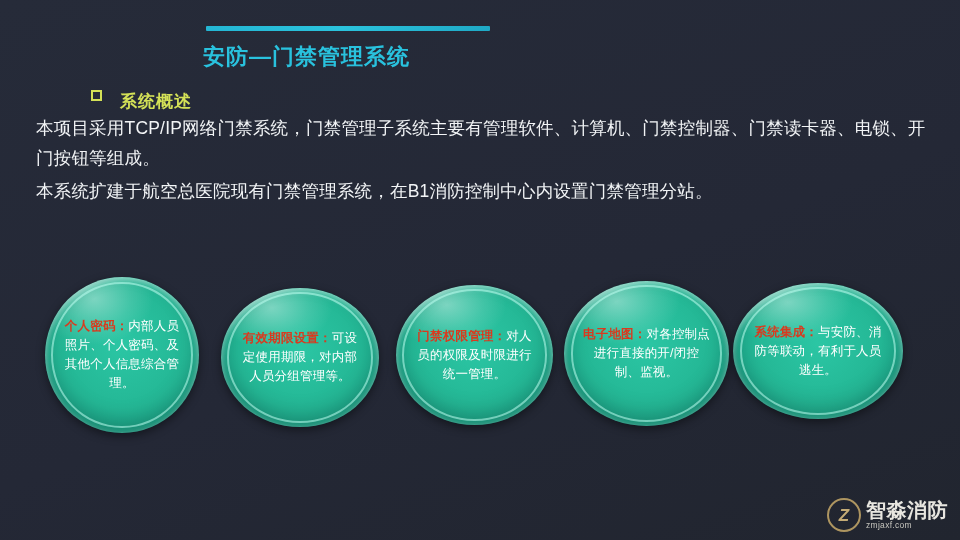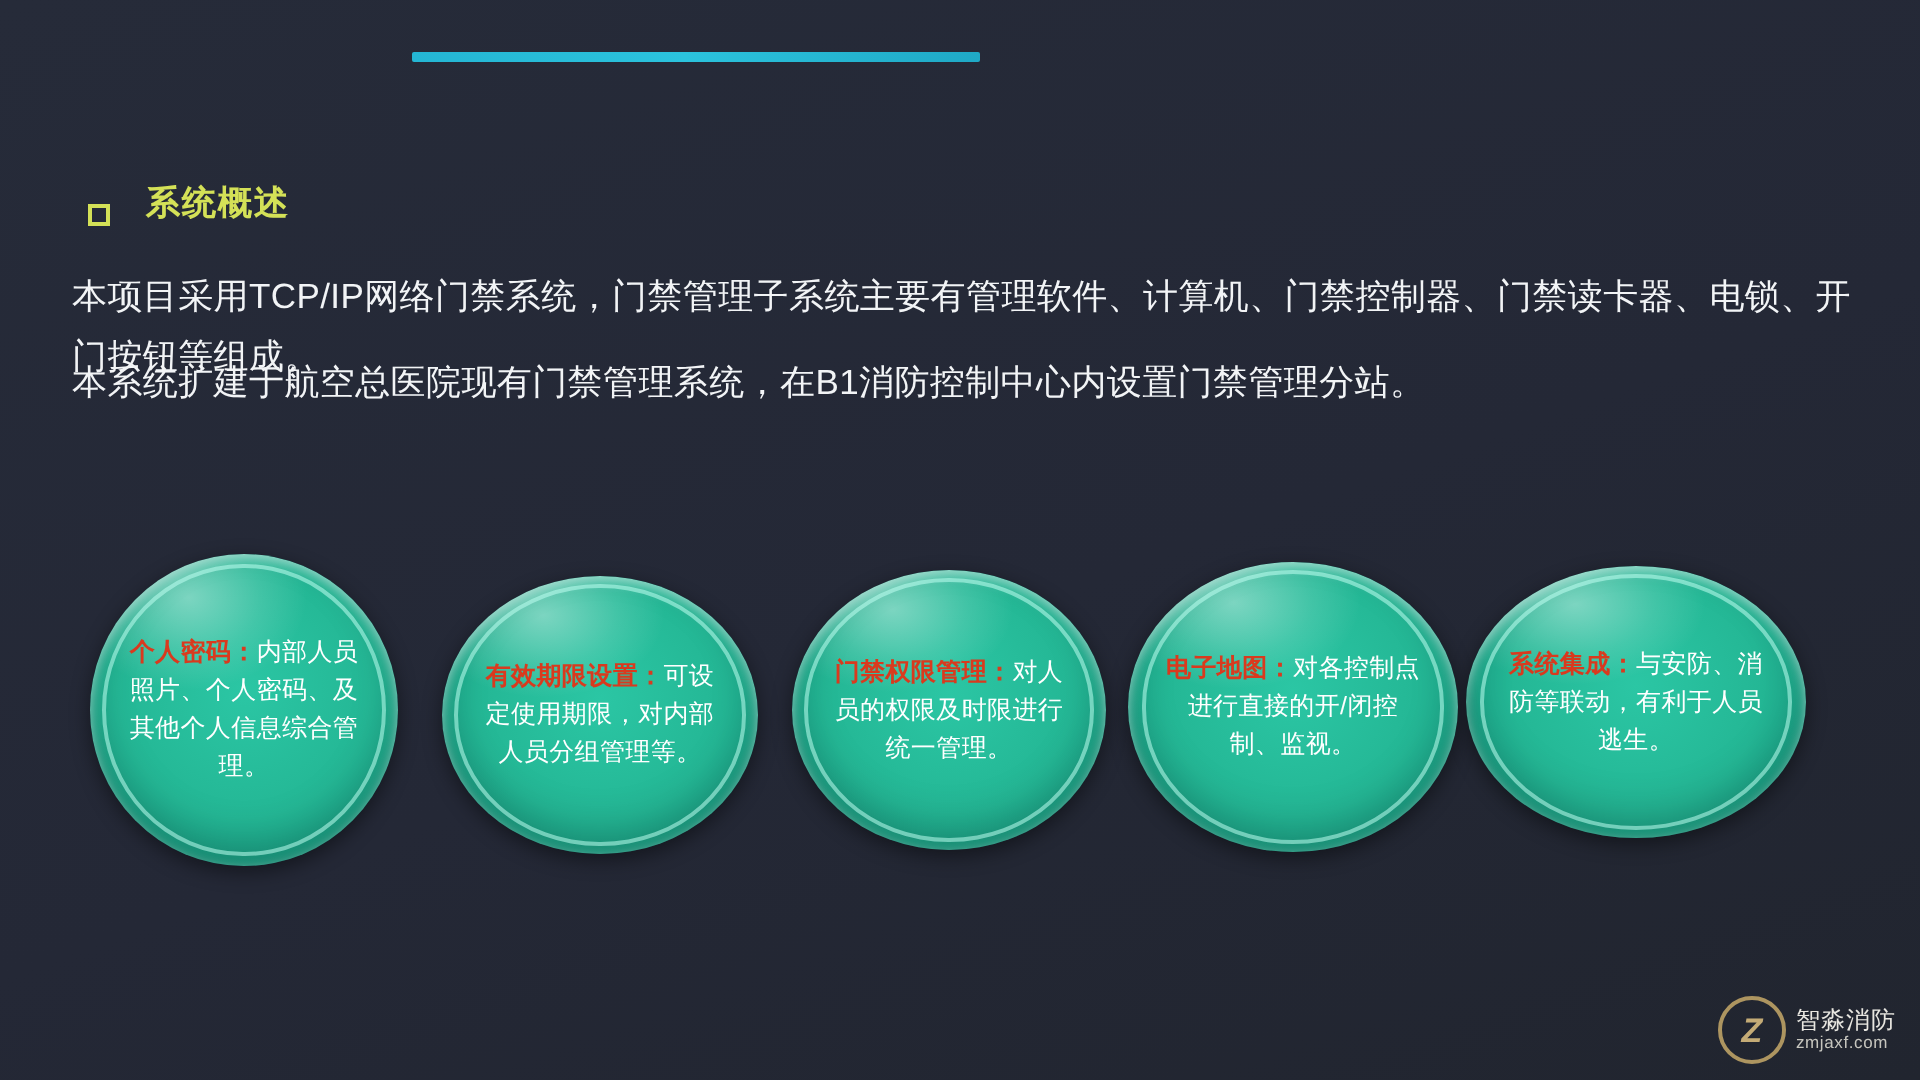--- a/index.html
+++ b/index.html
@@ -39,26 +39,27 @@
     font-weight: bold;
     color: #29c2de;
     letter-spacing: 1px;
     white-space: nowrap;
   }
 
   
   .section-head {
     position: absolute;
     display: flex;
-    align-items: flex-end;
+    align-items: flex-start;
     color: #d4e157;
     font-size: 17px;
     font-weight: bold;
     letter-spacing: 1px;
     white-space: nowrap;
+    margin-left: 47px;
   }
   .section-head .bullet {
     width: 11px;
     height: 11px;
     border: 2.5px solid #d4e157;
     margin-right: 18px;
     display: inline-block;
     box-sizing: border-box;
   }
   #head-overview { left: 44px; top: 90px; }
@@ -67,21 +68,21 @@
   
   .body-text {
     position: absolute;
     left: 36px;
     width: 900px;
     color: #f2f4f6;
     font-size: 17.5px;
     line-height: 30px;
     letter-spacing: 0.2px;
   }
-  #para-1 { top: 113px; margin-top: 20px; }
+  #para-1 { top: 113px; }
   #para-2 { top: 176px; }
 
   
   #circles {
     position: absolute;
     left: 0;
     top: 0;
     width: 960px;
     height: 540px;
     pointer-events: none;
@@ -166,37 +167,38 @@
     font-weight: bold;
     font-style: italic;
     line-height: 1;
   }
   #watermark .wm-text {
     display: flex;
     flex-direction: column;
     line-height: 1.05;
   }
   #watermark .wm-name {
-    font-size: 12px;
-    font-weight: normal;
+    font-size: 20px;
+    font-weight: bold;
     color: #f3f1ea;
     letter-spacing: 0.5px;
   }
   #watermark .wm-url {
     font-size: 8.5px;
     color: #cfcec6;
     letter-spacing: 0.3px;
   }
 </style>
 </head>
 <body>
 
 <div id="slide">
 
   <div class="title-rule"></div>
+  <div class="slide-title">安防—门禁管理系统</div>
 
   <div class="section-head" id="head-overview">
     <span class="bullet"></span>
     <span>系统概述</span>
   </div>
 
   <div class="body-text" id="para-1">本项目采用TCP/IP网络门禁系统，门禁管理子系统主要有管理软件、计算机、门禁控制器、门禁读卡器、电锁、开门按钮等组成。</div>
   <div class="body-text" id="para-2">本系统扩建于航空总医院现有门禁管理系统，在B1消防控制中心内设置门禁管理分站。</div>
 
 

